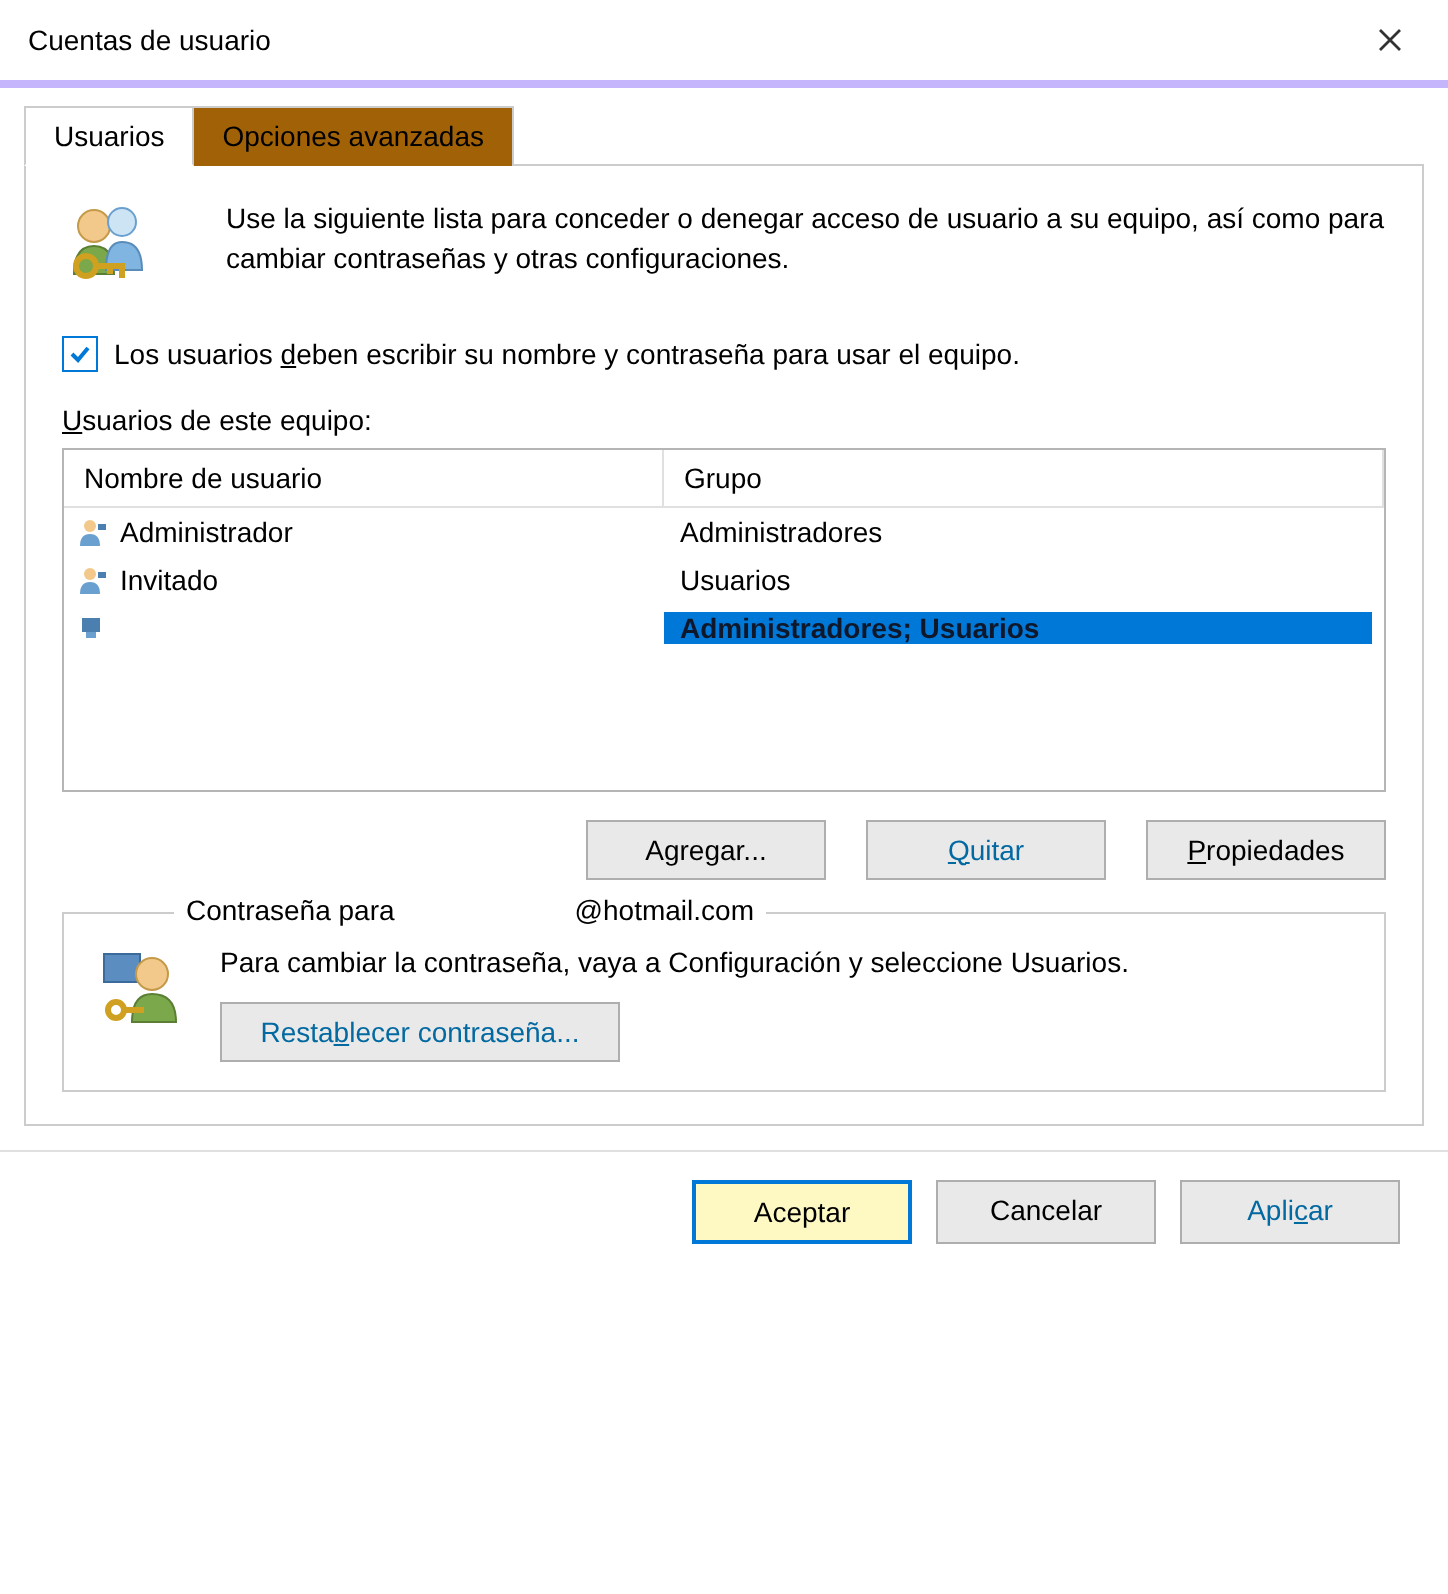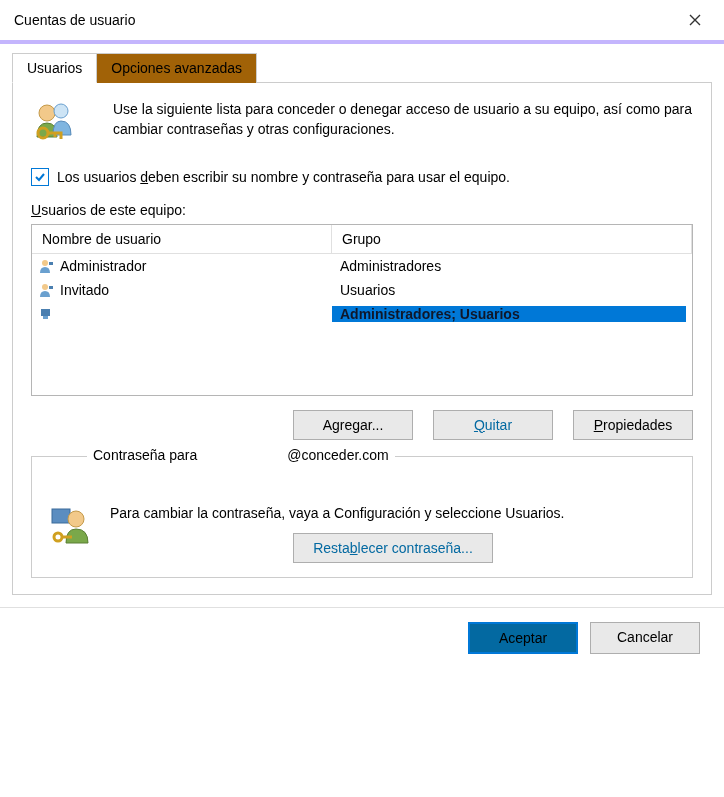--- a/index.html
+++ b/index.html
@@ -118,40 +118,40 @@
 }
 .btn {
   min-width: 120px;
   padding: 6px 14px;
   border: 1px solid #aeaeae;
   background: #e9e9e9;
   cursor: pointer;
   text-align: center;
 }
 .btn.disabled { color: #0369a1; cursor: default; }
-.btn.primary { border: 2px solid #0078d7; background: #0369a1; }
+.btn.primary { border: 2px solid #0078d7; background: #fef9c3; }
 .groupbox {
   margin-top: 16px;
   border: 1px solid #ccc;
   padding: 14px 16px 14px 16px;
   position: relative;
 }
 .groupbox-legend {
   position: absolute;
   top: -10px; left: 12px;
   background: #fff;
   padding: 0 6px;
   display: flex;
   gap: 90px;
   margin-left: 43px;
 }
-.pw-row { display: flex; gap: 14px; align-items: flex-start; margin-top: 32px; }
+.pw-row { display: flex; gap: 14px; align-items: flex-start; }
 .pw-icon { flex: 0 0 48px; }
 .pw-text { line-height: 1.45; }
-.pw-btn-row { display: flex; justify-content: center; margin-top: 10px; }
+.pw-btn-row { display: flex; justify-content: flex-start; margin-top: 10px; }
 .footer {
   display: flex;
   justify-content: flex-end;
   gap: 12px;
   padding: 14px 24px;
   border-top: 1px solid #e0e0e0;
 }
 .underline { text-decoration: underline; }
 </style>
 </head>
@@ -255,21 +255,21 @@
       <span></span><span class="underline">Q</span><span>uitar</span>
     </div>
     <div class="btn">
       <span></span><span class="underline">P</span><span>ropiedades</span>
     </div>
   </div>
 
   <div class="groupbox">
     <div class="groupbox-legend">
       <span>Contraseña para</span>
-      <span>@conceder.com</span>
+      <span>@hotmail.com</span>
     </div>
     <div class="pw-row">
       <div class="pw-icon">
         <svg width="48" height="48" viewBox="0 0 48 48">
           <rect x="4" y="6" width="18" height="14" fill="#5b8dc0" stroke="#3a6b9a"></rect>
           <circle cx="28" cy="16" r="8" fill="#f2c98a" stroke="#c49a4a"></circle>
           <path d="M18 40 Q18 26 28 26 Q40 26 40 40 Z" fill="#7aa84a" stroke="#5a7f34"></path>
           <circle cx="10" cy="34" r="4" fill="none" stroke="#d0a020" stroke-width="3"></circle>
           <path d="M14 34 L24 34" stroke="#d0a020" stroke-width="3"></path>
         </svg>
@@ -283,13 +283,16 @@
         </div>
       </div>
     </div>
   </div>
 
 </div>
 
 <div class="footer">
   <div class="btn primary" style="min-width:110px">Aceptar</div>
   <div class="btn" style="min-width:110px">Cancelar</div>
+  <div class="btn disabled" style="min-width:110px">
+    <span>Apli</span><span class="underline">c</span><span>ar</span>
+  </div>
 </div>
 
 </body></html>

